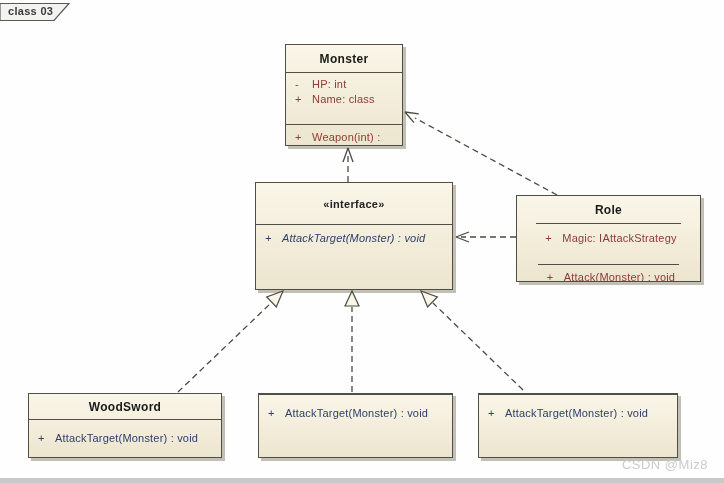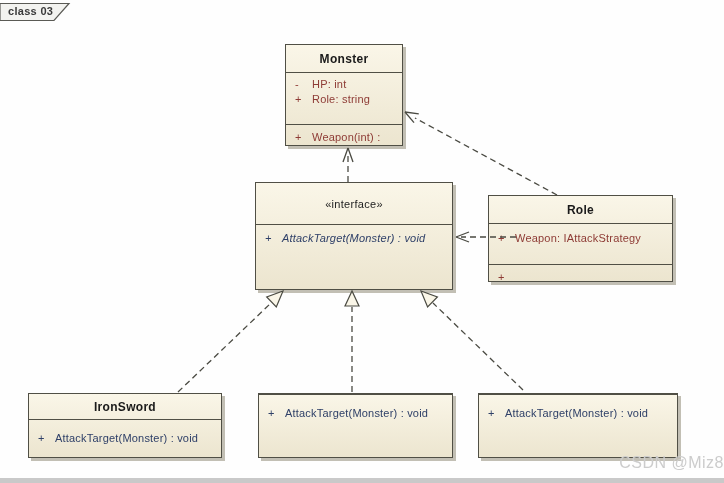--- a/index.html
+++ b/index.html
@@ -20,36 +20,36 @@
     background:linear-gradient(180deg, var(--box-fill-top) 0%, var(--box-fill-bottom) 100%);
     border:1.5px solid var(--box-border);
     box-shadow:3px 3px 0 var(--box-shadow);
     display:flex; flex-direction:column;
   }
   .uml-title {
     text-align:center; font-weight:bold; font-size:12px; color:#1a1a1a;
     letter-spacing:0.3px; display:flex; flex-direction:column; justify-content:center;
     flex:none;
   }
-  .uml-stereotype { font-weight:normal; font-size:11px; color:#222; }
+  .uml-stereotype { font-weight:bold; font-size:11px; color:#222; }
   .uml-iface-name { font-style:italic; font-size:12px; }
   .compartment { border-top:1.2px solid var(--box-border); flex:none; overflow:hidden; }
   .compartment.grow { flex:1 1 auto; }
   .member { display:flex; font-size:11px; line-height:15px; letter-spacing:0.2px; padding:0 4px 0 9px; }
   .member .vis { width:17px; flex:none; }
   .member.red  { color:var(--member-red); }
   .member.blue { color:var(--member-blue); }
   .member.italic { font-style:italic; }
   
   svg.connectors { position:absolute; left:0; top:0; pointer-events:none; }
   .dash { stroke:var(--connector); stroke-width:1.3; fill:none; stroke-dasharray:6 4; }
   .solid { stroke:var(--connector); stroke-width:1.3; fill:none; }
   .tri { stroke:var(--connector); stroke-width:1.2; fill:var(--box-fill-top); }
   
-  .watermark { position:absolute; right:0; bottom:11px; font-size:16px; color:var(--watermark); letter-spacing:0.5px; }
+  .watermark { position:absolute; right:16px; bottom:11px; font-size:13px; color:var(--watermark); letter-spacing:0.5px; }
   .bottom-strip { position:absolute; left:0; right:0; bottom:0; height:5px; background:var(--bottom-strip); }
 </style>
 </head>
 <body>
 
 <div class="stage">
 
   <div>
     <svg class="frame-tab" width="90" height="26">
       <polygon points="0,3.5 69,3.5 54,20.5 0,20.5" fill="#f3f3f0" stroke="#5a5a55" stroke-width="1.2"></polygon>
@@ -59,21 +59,21 @@
 
   <div class="uml-box" style="left:285px; top:44px; width:118px; height:102px;">
     <div class="uml-title" style="height:27px;">Monster</div>
     <div class="compartment" style="height:47px; padding-top:4px;">
       <div class="member red">
         <span class="vis">-</span>
         <span>HP:  int</span>
       </div>
       <div class="member red">
         <span class="vis">+</span>
-        <span>Role:  string</span>
+        <span>Name:  class</span>
       </div>
     </div>
     <div class="compartment grow" style="padding-top:5px;">
       <div class="member red">
         <span class="vis">+</span>
         <span>Weapon(int) : void</span>
       </div>
     </div>
   </div>
 
@@ -82,37 +82,38 @@
       <span class="uml-stereotype">«interface»</span>
     </div>
     <div class="compartment grow" style="padding-top:6px;">
       <div class="member blue italic">
         <span class="vis">+</span>
         <span>AttackTarget(Monster) : void</span>
       </div>
     </div>
   </div>
 
-  <div class="uml-box" style="left:488px; top:195px; width:185px; height:87px;">
+  <div class="uml-box" style="left:516px; top:195px; width:185px; height:87px;align-items:center;">
     <div class="uml-title" style="height:27px;">Role</div>
     <div class="compartment" style="height:33px; padding-top:7px;">
       <div class="member red">
         <span class="vis">+</span>
-        <span>Weapon:  IAttackStrategy</span>
+        <span>Magic:  IAttackStrategy</span>
       </div>
     </div>
     <div class="compartment grow" style="padding-top:5px;">
       <div class="member red">
         <span class="vis">+</span>
+        <span>Attack(Monster) : void</span>
       </div>
     </div>
   </div>
 
   <div class="uml-box" style="left:28px; top:393px; width:194px; height:65px;">
-    <div class="uml-title" style="height:25px;">IronSword</div>
+    <div class="uml-title" style="height:25px;">WoodSword</div>
     <div class="compartment grow" style="padding-top:11px;">
       <div class="member blue">
         <span class="vis">+</span>
         <span>AttackTarget(Monster) : void</span>
       </div>
     </div>
   </div>
 
   <div class="uml-box" style="left:258px; top:393px; width:195px; height:65px;">
     <div class="compartment grow" style="padding-top:11px;">

